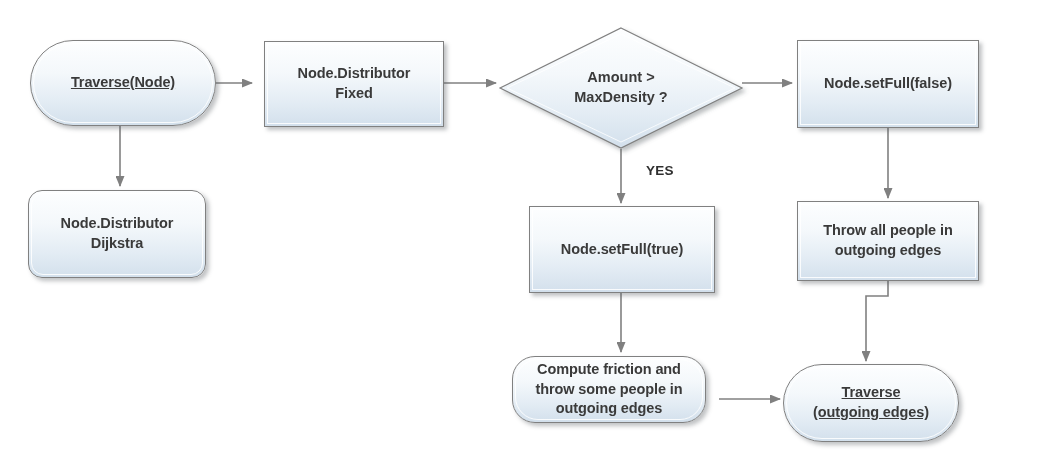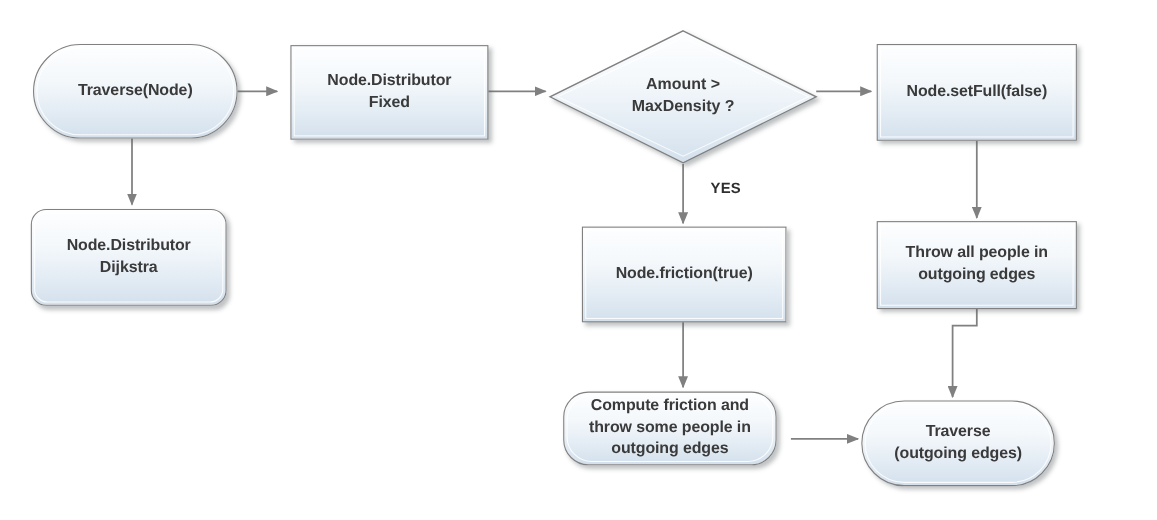--- a/index.html
+++ b/index.html
@@ -49,20 +49,21 @@
     white-space: pre-line;
   }
   .node.rect {
     border-radius: 0;
   }
   .node.rounded {
     border-radius: 14px;
   }
   .node.stadium {
     border-radius: 999px;
+    text-decoration: underline;
   }
   
   .node.rect::before,
   .node.rounded::before,
   .node.stadium::before {
     content: "";
     position: absolute;
     left: 2px; right: 2px; top: 2px; bottom: 2px;
     border: 1px solid rgba(255,255,255,0.85);
     border-radius: inherit;
@@ -165,21 +166,21 @@
     </svg>
     <div class="dtext">Amount &gt;
 MaxDensity ?</div>
   </div>
 
   <div class="node rect" style="left:797px; top:40px; width:182px; height:88px;">
     <span class="label">Node.setFull(false)</span>
   </div>
 
   <div class="node rect" style="left:529px; top:206px; width:186px; height:87px;">
-    <span class="label">Node.friction(true)</span>
+    <span class="label">Node.setFull(true)</span>
   </div>
 
   <div class="node rect" style="left:797px; top:201px; width:182px; height:80px;">
     <span class="label">Throw all people in
 outgoing edges</span>
   </div>
 
   <div class="node rect" style="left:512px; top:356px; width:194px; height:67px;border-radius:23px;">
     <span class="label">Compute friction and
 throw some people in

